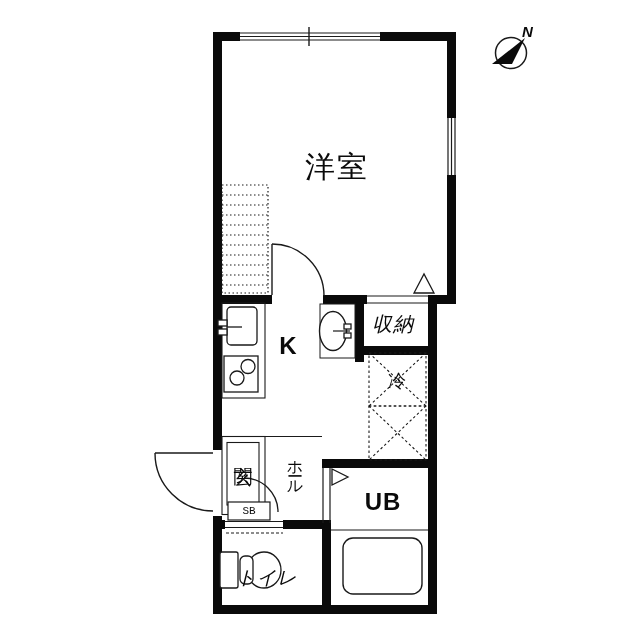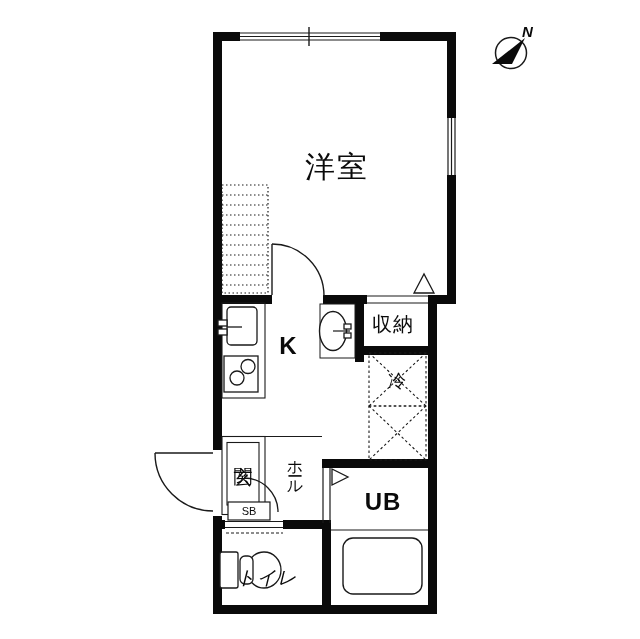--- a/index.html
+++ b/index.html
@@ -164,28 +164,28 @@
     <g>
       <circle cx="511" cy="53" r="15.5" fill="none" stroke="#1a1a1a" stroke-width="1.5"></circle>
       <polygon points="525,38 492,64 512,64" fill="#0a0a0a" stroke="none"></polygon>
     </g>
   </svg>
 
   <div class="lbl center room-lg" style="left:287px;top:147px;width:100px;">洋室</div>
 
   <div class="lbl center k-lbl" style="left:268px;top:332px;width:40px;">K</div>
 
-  <div class="lbl center room-md" style="left:352px;top:311px;width:82px;">収納</div>
+  <div class="lbl center room-md" style="left:352px;top:311px;width:82px;font-style:italic;">収納</div>
 
   <div class="lbl center rei-lbl" style="left:377px;top:369px;width:40px;">冷</div>
 
   <div class="lbl vert genkan-lbl" style="left:230px;top:451px;">玄関</div>
 
   <div class="lbl vert hall-lbl" style="left:284px;top:449px;">ホール</div>
 
-  <div class="lbl center sb-lbl" style="left:233px;top:505px;width:32px;">SB</div>
+  <div class="lbl center sb-lbl" style="left:233px;top:505px;width:32px;font-family:Liberation Mono, monospace;">SB</div>
 
   <div class="lbl center toilet-lbl" style="left:227px;top:565px;width:80px;">トイレ</div>
 
   <div class="lbl center ub-lbl" style="left:353px;top:488px;width:60px;">UB</div>
 
   <div class="lbl north-lbl" style="left:522px;top:23px;">N</div>
 </div>
 
 </body></html>

